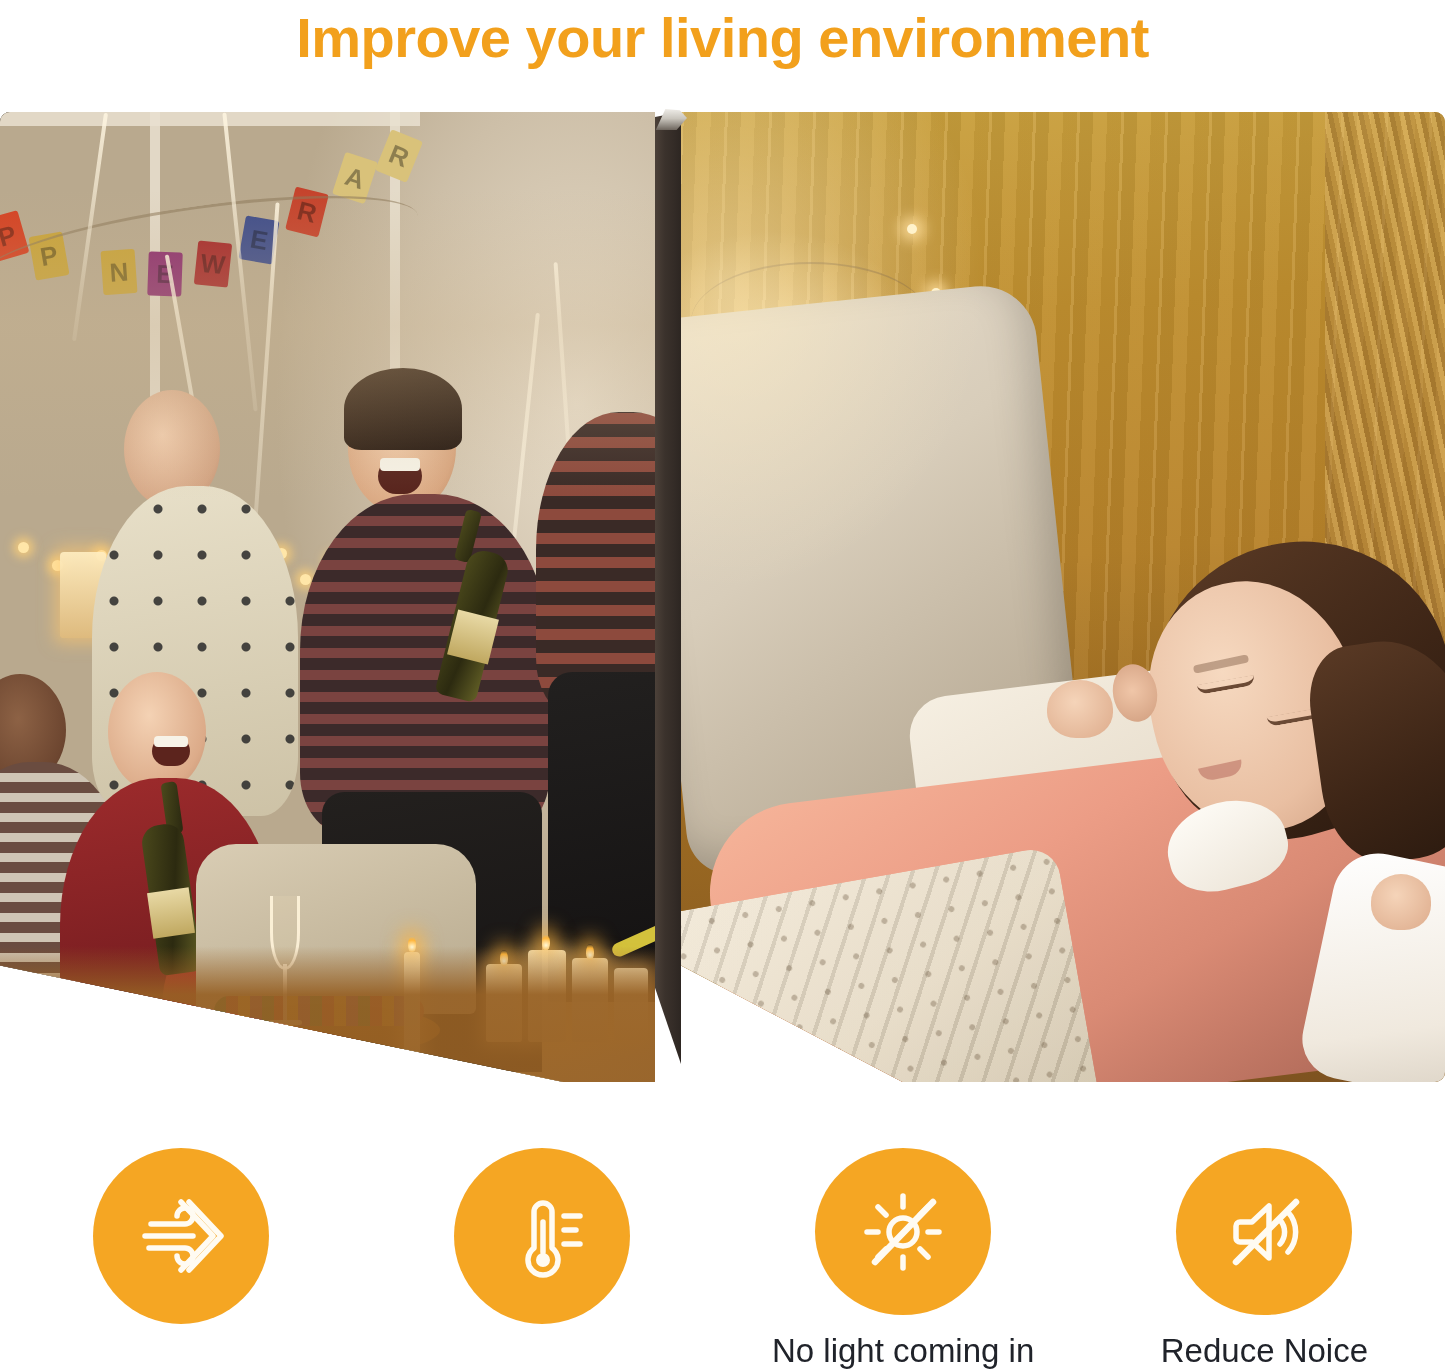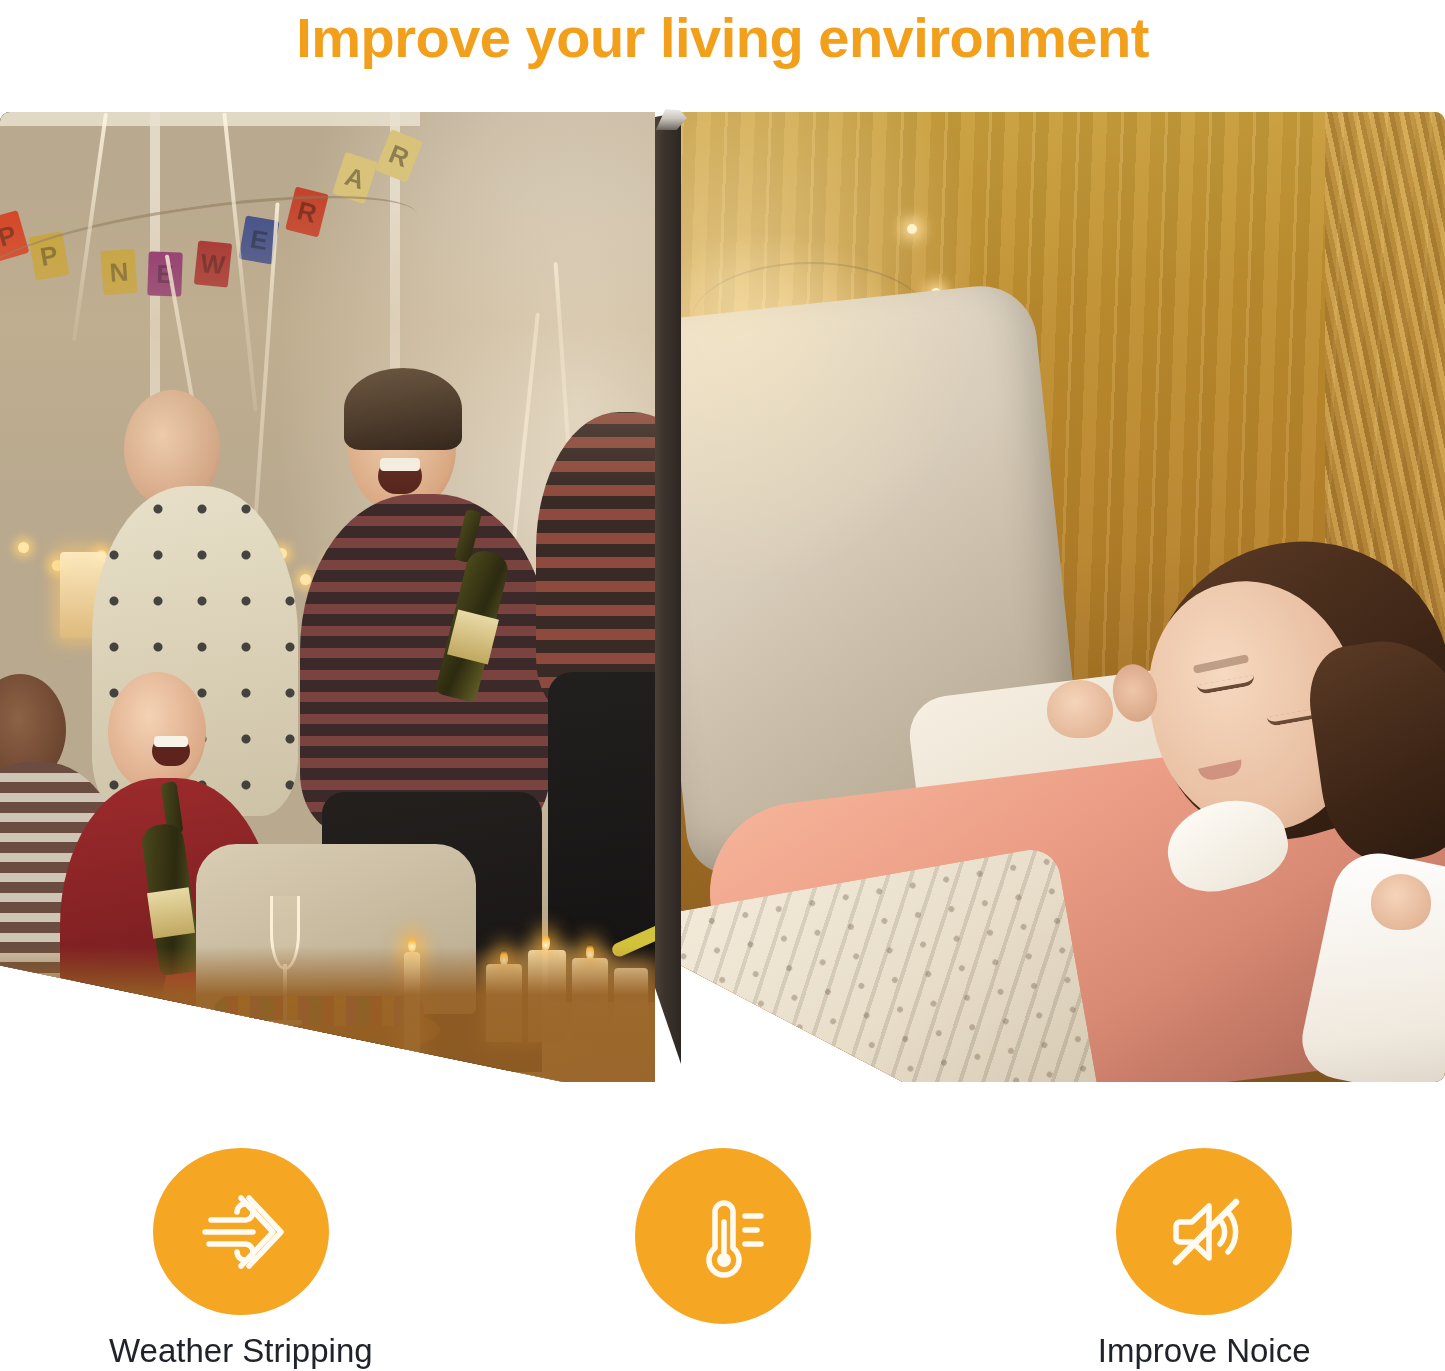--- a/index.html
+++ b/index.html
@@ -538,47 +538,65 @@
         <svg width="100" height="100" viewBox="0 0 100 100">
           <g fill="none" stroke="#FFFBF2" stroke-width="5.5" stroke-linecap="round" stroke-linejoin="round">
             <path d="M50 16 L82 50 L50 84"></path>
             <path d="M58 16 L90 50 L58 84"></path>
             <path d="M20 38 H54 a8 8 0 1 0 -8 -8"></path>
             <path d="M14 50 H62"></path>
             <path d="M18 62 H54 a8 8 0 1 1 -8 8"></path>
           </g>
         </svg>
       </div>
-      <div class="feature-label">Weather Stripping</div>
     </div>
 
     <div class="feature">
       <div class="badge">
         <svg width="100" height="100" viewBox="0 0 100 100">
           <g fill="none" stroke="#FFFBF2" stroke-width="5.5" stroke-linecap="round" stroke-linejoin="round">
             <path d="M42 62 V26 a9 9 0 0 1 18 0 V62 a15 15 0 1 1 -18 0 Z"></path>
             <line x1="51" y1="36" x2="51" y2="66"></line>
             <circle cx="51" cy="74" r="7" fill="#FFFBF2" stroke="none"></circle>
             <line x1="72" y1="30" x2="88" y2="30"></line>
             <line x1="72" y1="44" x2="84" y2="44"></line>
             <line x1="72" y1="58" x2="88" y2="58"></line>
           </g>
         </svg>
       </div>
     </div>
 
+    <div class="feature">
+      <div class="badge">
+        <svg width="100" height="100" viewBox="0 0 100 100">
+          <g fill="none" stroke="#FFFBF2" stroke-width="5.5" stroke-linecap="round" stroke-linejoin="round">
+            <circle cx="50" cy="50" r="14"></circle>
+            <line x1="50" y1="14" x2="50" y2="25"></line>
+            <line x1="50" y1="75" x2="50" y2="86"></line>
+            <line x1="14" y1="50" x2="25" y2="50"></line>
+            <line x1="75" y1="50" x2="86" y2="50"></line>
+            <line x1="25" y1="25" x2="33" y2="33"></line>
+            <line x1="67" y1="67" x2="75" y2="75"></line>
+            <line x1="75" y1="25" x2="67" y2="33"></line>
+            <line x1="33" y1="67" x2="25" y2="75"></line>
+            <line x1="22" y1="80" x2="80" y2="20" stroke-width="6.5"></line>
+          </g>
+        </svg>
+      </div>
+      <div class="feature-label">No light coming in</div>
+    </div>
 
     <div class="feature">
       <div class="badge">
         <svg width="100" height="100" viewBox="0 0 100 100">
           <g fill="none" stroke="#FFFBF2" stroke-width="5.5" stroke-linecap="round" stroke-linejoin="round">
             <path d="M26 40 H38 L55 24 V76 L38 60 H26 a4 4 0 0 1 -4 -4 V44 a4 4 0 0 1 4 -4 Z"></path>
             <path d="M66 38 a18 18 0 0 1 0 24"></path>
             <path d="M74 30 a30 30 0 0 1 0 40"></path>
             <line x1="22" y1="80" x2="82" y2="20" stroke-width="6.5"></line>
           </g>
         </svg>
       </div>
-      <div class="feature-label">Improve Noice</div>
+      <div class="feature-label">Reduce Noice</div>
     </div>
 
   </div>
 </div>
 
 </body></html>

